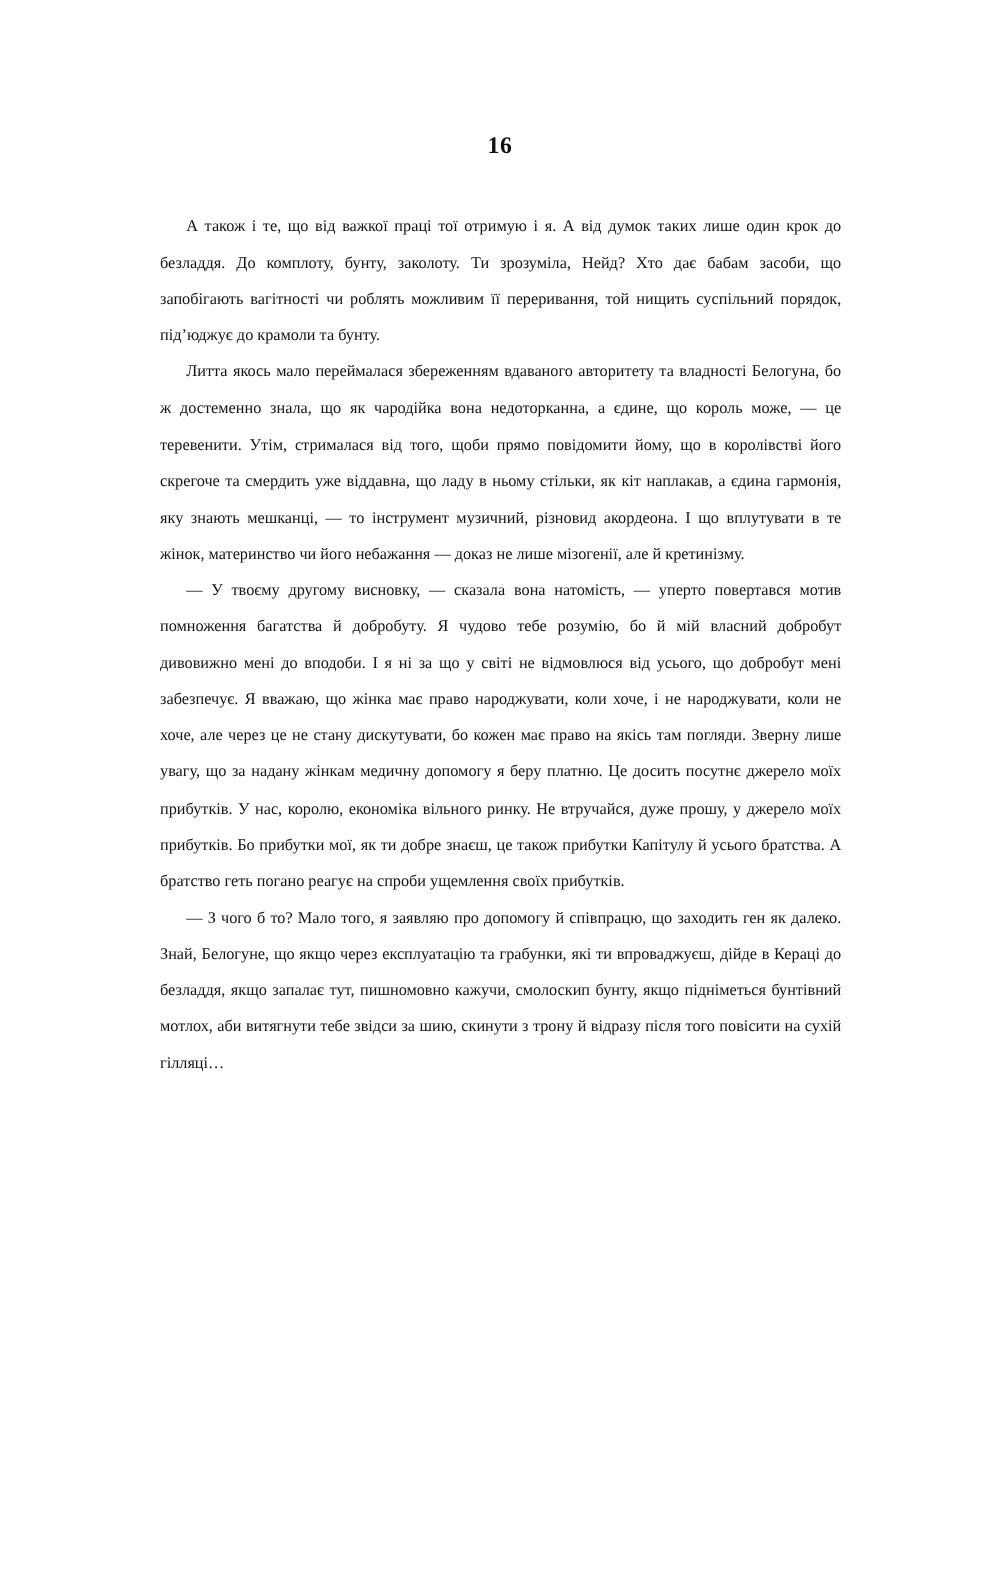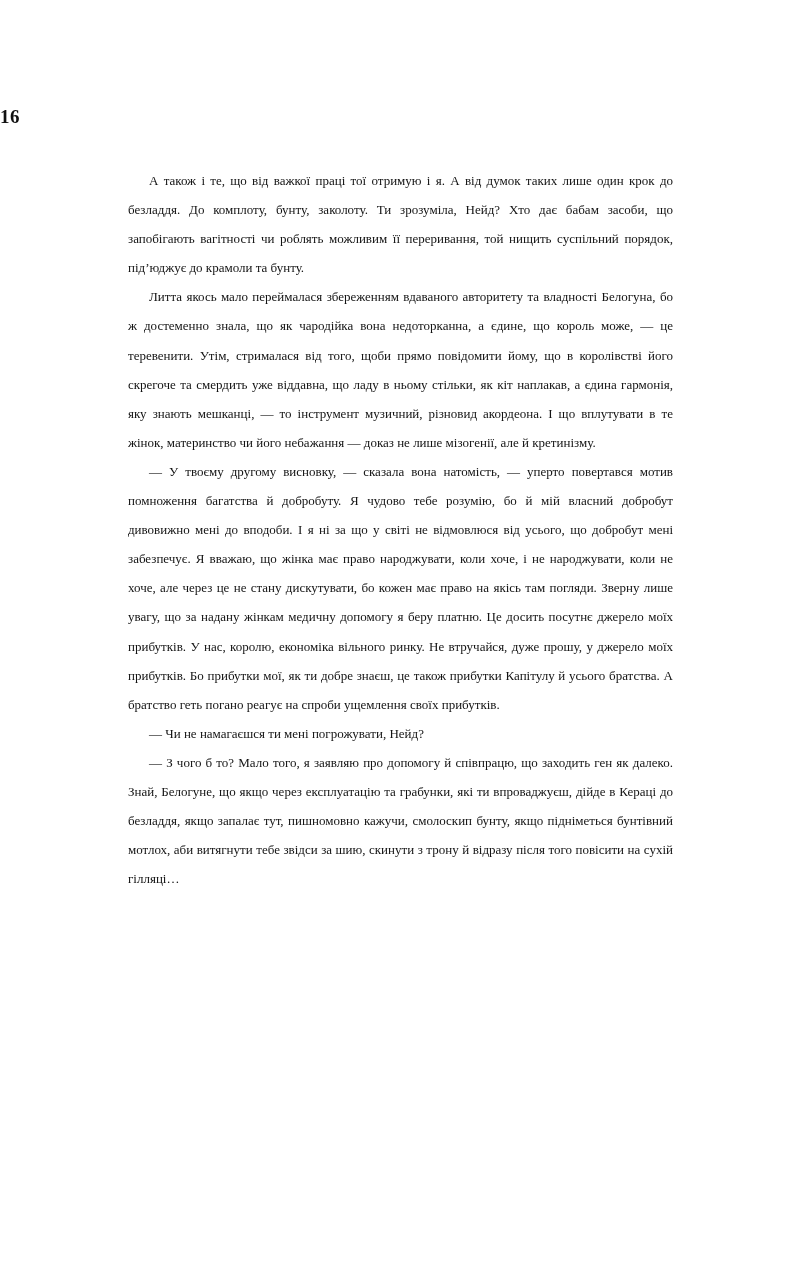--- a/index.html
+++ b/index.html
@@ -13,21 +13,21 @@
     height: 1263px;
     background: #ffffff;
     overflow: hidden;
     box-sizing: border-box;
   }
   .folio {
     position: absolute;
     top: 106px;
     left: 0;
     width: 800px;
-    text-align: left;
+    text-align: center;
     font-family: "Liberation Serif", "DejaVu Serif", serif;
     font-weight: 700;
     font-size: 19px;
     color: #111111;
     letter-spacing: 0.5px;
   }
   .textblock {
     position: absolute;
     top: 166px;
     left: 128px;
@@ -53,17 +53,16 @@
 <body>
 
 <div class="page">
 
   <div class="folio">16</div>
 
   <div class="textblock">
     <p>А також і те, що від важкої праці тої отримую і я. А від думок таких лише один крок до безладдя. До комплоту, бунту, заколоту. Ти зрозуміла, Нейд? Хто дає бабам засоби, що запобігають вагітності чи роблять можливим її переривання, той нищить суспільний порядок, під’юджує до крамоли та бунту.</p>
     <p>Литта якось мало переймалася збереженням вдаваного авторитету та владності Белогуна, бо ж достеменно знала, що як чародійка вона недоторканна, а єдине, що король може, — це теревенити. Утім, стрималася від того, щоби прямо повідомити йому, що в королівстві його скрегоче та смердить уже віддавна, що ладу в ньому стільки, як кіт наплакав, а єдина гармонія, яку знають мешканці, — то інструмент музичний, різновид акордеона. І що вплутувати в те жінок, материнство чи його небажання — доказ не лише мізогенії, але й кретинізму.</p>
     <p>— У твоєму другому висновку, — сказала вона натомість, — уперто повертався мотив помноження багатства й добробуту. Я чудово тебе розумію, бо й мій власний добробут дивовижно мені до вподоби. І я ні за що у світі не відмовлюся від усього, що добробут мені забезпечує. Я вважаю, що жінка має право народжувати, коли хоче, і не народжувати, коли не хоче, але через це не стану дискутувати, бо кожен має право на якісь там погляди. Зверну лише увагу, що за надану жінкам медичну допомогу я беру платню. Це досить посутнє джерело моїх прибутків. У нас, королю, економіка вільного ринку. Не втручайся, дуже прошу, у джерело моїх прибутків. Бо прибутки мої, як ти добре знаєш, це також прибутки Капітулу й усього братства. А братство геть погано реагує на спроби ущемлення своїх прибутків.</p>
-    <p>— Чи не намагаєшся ти мені погрожувати, Нейд?</p>
     <p>— З чого б то? Мало того, я заявляю про допомогу й співпрацю, що заходить ген як далеко. Знай, Белогуне, що якщо через експлуатацію та грабунки, які ти впроваджуєш, дійде в Кераці до безладдя, якщо запалає тут, пишномовно кажучи, смолоскип бунту, якщо підніметься бунтівний мотлох, аби витягнути тебе звідси за шию, скинути з трону й відразу після того повісити на сухій гілляці…</p>
   </div>
 
 </div>
 
 </body></html>

